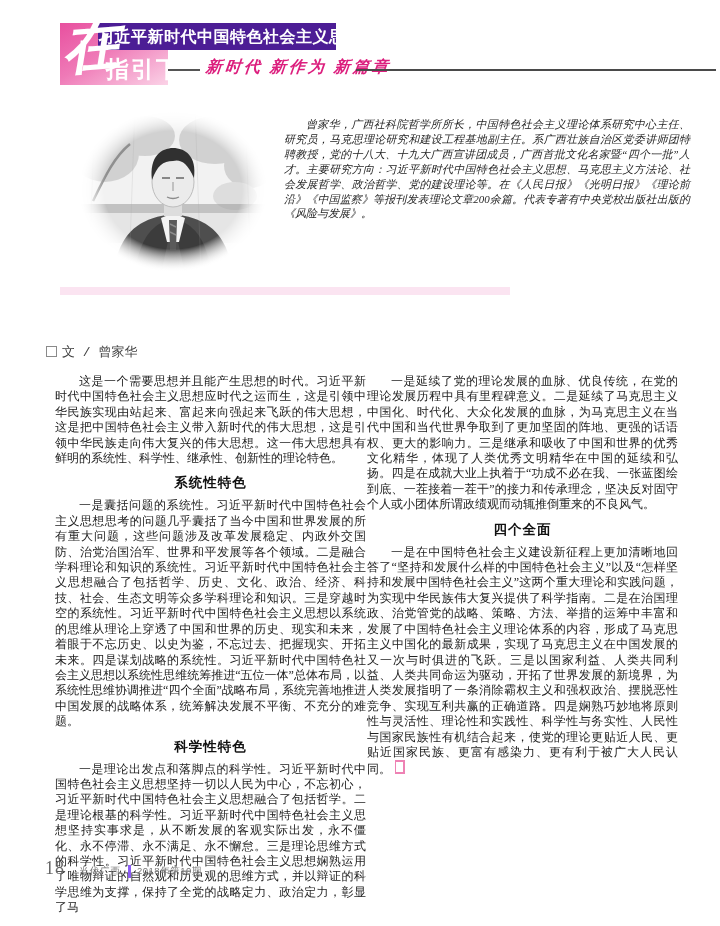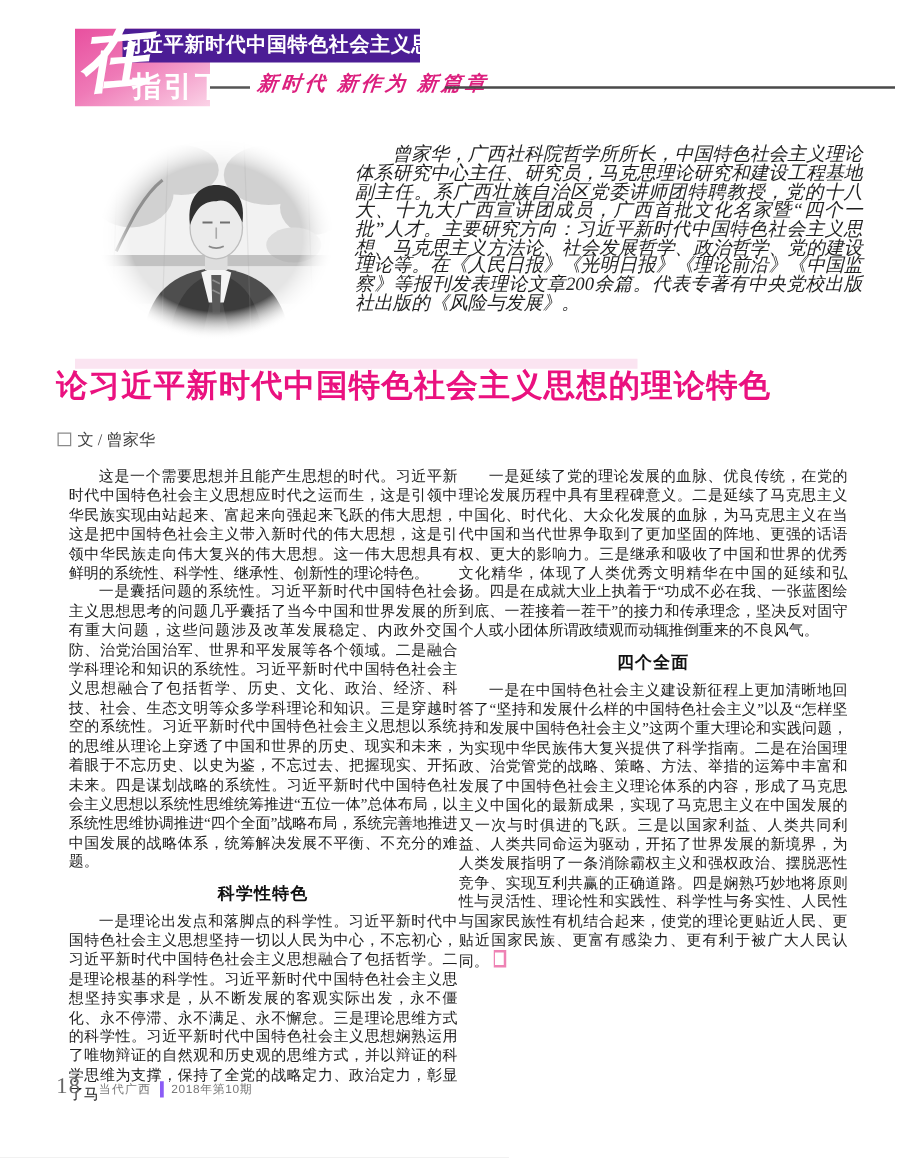--- a/index.html
+++ b/index.html
@@ -18,30 +18,30 @@
   .hero-sub{position:absolute;left:106px;top:54px;color:#fff;font-weight:bold;font-size:23px;
             font-family:"Liberation Sans","DejaVu Sans",sans-serif;letter-spacing:2px;}
   .slogan-dash{position:absolute;left:168px;top:69px;width:32px;height:2px;background:#555;}
   .slogan{position:absolute;left:206px;top:57px;font-size:16px;font-weight:bold;font-style:italic;
           color:#dc1f7e;letter-spacing:3px;white-space:nowrap;
           font-family:"Liberation Serif","DejaVu Serif",serif;transform:skewX(-6deg);}
   .head-rule{position:absolute;left:356px;top:69px;width:360px;height:2px;background:#4a4a4a;}
 
   
   .photo{position:absolute;left:75px;top:106px;width:196px;height:168px;}
-  .bio{position:absolute;left:284px;top:117px;width:406px;font-size:15px;line-height:14.9px;
+  .bio{position:absolute;left:284px;top:117px;width:406px;font-size:11px;line-height:14.9px;
        text-align:justify;text-indent:2em;color:#1f1f1f;font-style:italic;}
 
   
   .title-strip{position:absolute;left:60px;top:287px;width:450px;height:8px;background:#fbe4f1;}
   .title{position:absolute;left:45px;top:292px;width:640px;margin:0;font-size:25px;font-weight:bold;
          color:#ea117f;letter-spacing:1px;white-space:nowrap;
          font-family:"Liberation Sans","DejaVu Sans",sans-serif;}
   .byline{position:absolute;left:46px;top:343px;font-size:13px;color:#3f3f3f;
-          font-family:Liberation Serif, serif;text-align:center;}
+          font-family:Liberation Mono, monospace;text-align:center;}
   .byline-square{display:inline-block;width:9px;height:9px;border:1px solid #8a8a8a;
                  margin-right:5px;vertical-align:-1px;}
 
   
   .col{position:absolute;top:374px;width:311px;}
   .col-left{left:55px;}
   .col-right{left:367px;}
   .body-p{margin:0;font-size:12px;line-height:15.4px;text-align:justify;text-indent:2em;color:#222;}
   .body-p.no-indent{text-indent:0;}
   .sec-h{margin:8px 0 6px;font-size:13.5px;font-weight:bold;text-align:center;color:#111;
@@ -114,27 +114,27 @@
           <line x1="60" y1="0" x2="54" y2="168"></line>
         <line x1="120" y1="0" x2="126" y2="168"></line>
           <line x1="170" y1="0" x2="176" y2="168"></line>
       </g>
     </g>
   </svg>
 
   <div class="bio">曾家华，广西社科院哲学所所长，中国特色社会主义理论体系研究中心主任、研究员，马克思理论研究和建设工程基地副主任。系广西壮族自治区党委讲师团特聘教授，党的十八大、十九大广西宣讲团成员，广西首批文化名家暨“四个一批”人才。主要研究方向：习近平新时代中国特色社会主义思想、马克思主义方法论、社会发展哲学、政治哲学、党的建设理论等。在《人民日报》《光明日报》《理论前沿》《中国监察》等报刊发表理论文章200余篇。代表专著有中央党校出版社出版的《风险与发展》。</div>
 
   <div class="title-strip"></div>
-  <h1 class="title">论习近平新时代中国特色社会主义思想的理论特色</h1>
   <div class="byline">
     <span class="byline-square"></span><span>文 / </span><span>曾家华</span>
   </div>
 
   <div class="col col-left">
       <p class="body-p">这是一个需要思想并且能产生思想的时代。习近平新时代中国特色社会主义思想应时代之运而生，这是引领中华民族实现由站起来、富起来向强起来飞跃的伟大思想，这是把中国特色社会主义带入新时代的伟大思想，这是引领中华民族走向伟大复兴的伟大思想。这一伟大思想具有鲜明的系统性、科学性、继承性、创新性的理论特色。</p>
+      <h3 class="sec-h">系统性特色</h3>
       <p class="body-p">一是囊括问题的系统性。习近平新时代中国特色社会主义思想思考的问题几乎囊括了当今中国和世界发展的所有重大问题，这些问题涉及改革发展稳定、内政外交国防、治党治国治军、世界和平发展等各个领域。二是融合学科理论和知识的系统性。习近平新时代中国特色社会主义思想融合了包括哲学、历史、文化、政治、经济、科技、社会、生态文明等众多学科理论和知识。三是穿越时空的系统性。习近平新时代中国特色社会主义思想以系统的思维从理论上穿透了中国和世界的历史、现实和未来，着眼于不忘历史、以史为鉴，不忘过去、把握现实、开拓未来。四是谋划战略的系统性。习近平新时代中国特色社会主义思想以系统性思维统筹推进“五位一体”总体布局，以系统性思维协调推进“四个全面”战略布局，系统完善地推进中国发展的战略体系，统筹解决发展不平衡、不充分的难题。</p>
       <h3 class="sec-h">科学性特色</h3>
       <p class="body-p">一是理论出发点和落脚点的科学性。习近平新时代中国特色社会主义思想坚持一切以人民为中心，不忘初心，习近平新时代中国特色社会主义思想融合了包括哲学。二是理论根基的科学性。习近平新时代中国特色社会主义思想坚持实事求是，从不断发展的客观实际出发，永不僵化、永不停滞、永不满足、永不懈怠。三是理论思维方式的科学性。习近平新时代中国特色社会主义思想娴熟运用了唯物辩证的自然观和历史观的思维方式，并以辩证的科学思维为支撑，保持了全党的战略定力、政治定力，彰显了马</p>
     </div>
   <div class="col col-right">
       <p class="body-p">一是延续了党的理论发展的血脉、优良传统，在党的理论发展历程中具有里程碑意义。二是延续了马克思主义中国化、时代化、大众化发展的血脉，为马克思主义在当代中国和当代世界争取到了更加坚固的阵地、更强的话语权、更大的影响力。三是继承和吸收了中国和世界的优秀文化精华，体现了人类优秀文明精华在中国的延续和弘扬。四是在成就大业上执着于“功成不必在我、一张蓝图绘到底、一茬接着一茬干”的接力和传承理念，坚决反对固守个人或小团体所谓政绩观而动辄推倒重来的不良风气。</p>
       <h3 class="sec-h">四个全面</h3>
       <p class="body-p">一是在中国特色社会主义建设新征程上更加清晰地回答了“坚持和发展什么样的中国特色社会主义”以及“怎样坚持和发展中国特色社会主义”这两个重大理论和实践问题，为实现中华民族伟大复兴提供了科学指南。二是在治国理政、治党管党的战略、策略、方法、举措的运筹中丰富和发展了中国特色社会主义理论体系的内容，形成了马克思主义中国化的最新成果，实现了马克思主义在中国发展的又一次与时俱进的飞跃。三是以国家利益、人类共同利益、人类共同命运为驱动，开拓了世界发展的新境界，为人类发展指明了一条消除霸权主义和强权政治、摆脱恶性竞争、实现互利共赢的正确道路。四是娴熟巧妙地将原则性与灵活性、理论性和实践性、科学性与务实性、人民性与国家民族性有机结合起来，使党的理论更贴近人民、更贴近国家民族、更富有感染力、更有利于被广大人民认同。<span class="endmark"></span></p>
     </div>
 

